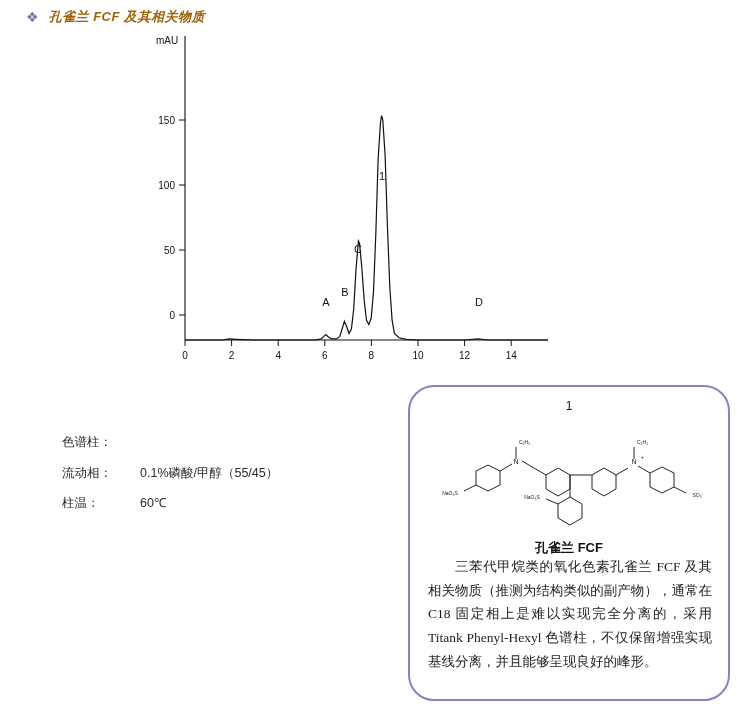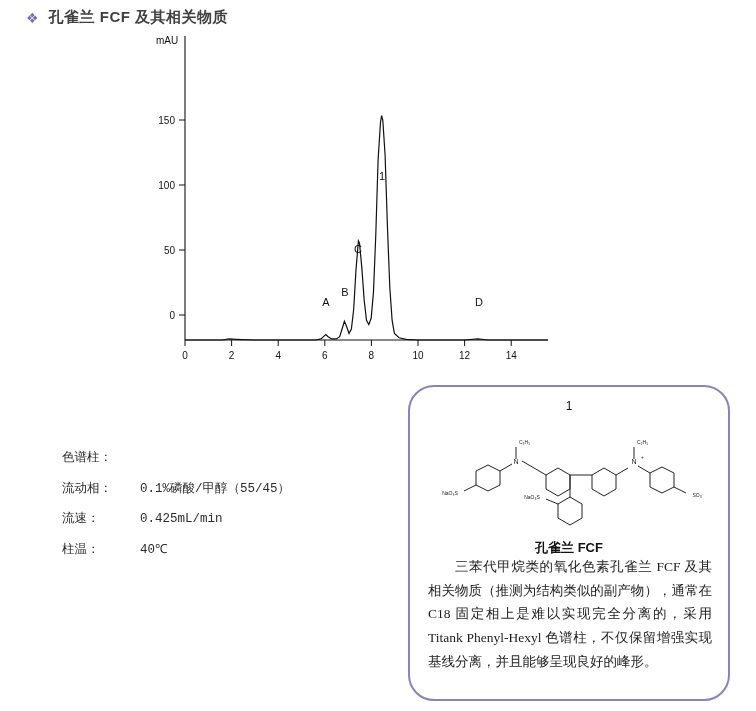--- a/index.html
+++ b/index.html
@@ -24,48 +24,48 @@
     display: flex;
     align-items: center;
     gap: 10px;
   }
   #title-bullet {
     color: #7b6fb0;
     font-size: 14px;
     line-height: 1;
   }
   #title-text {
-    font-size: 15px;
+    font-size: 13px;
     font-weight: bold;
-    color: #404040;
+    color: #a16207;
     letter-spacing: 0.5px;
+    font-style: italic;
   }
 
   
   #chart-area {
     position: absolute;
     left: 140px;
     top: 28px;
     width: 420px;
     height: 340px;
   }
   #chart-svg {
     display: block;
   }
 
   
   #method-block {
     position: absolute;
     left: 62px;
-    top: 452px;
+    top: 436px;
     width: 350px;
     font-size: 12.5px;
     color: #2b2b2b;
     line-height: 1;
-    font-family: Liberation Mono, monospace;
   }
   .method-row {
     display: flex;
     align-items: baseline;
     margin-bottom: 18px;
     white-space: nowrap;
   }
   .method-label {
     min-width: 78px;
     color: #2b2b2b;
@@ -193,26 +193,22 @@
 
 <div id="method-block">
   <div class="method-row">
     <span class="method-label">色谱柱：</span>
   </div>
   <div class="method-row">
     <span class="method-label">流动相：</span>
     <span class="method-value">0.1%磷酸/甲醇（55/45）</span>
   </div>
   <div class="method-row">
-    <span class="method-label">流速：</span>
-    <span class="method-value">0.425mL/min</span>
-  </div>
-  <div class="method-row">
     <span class="method-label">柱温：</span>
-    <span class="method-value">40℃</span>
+    <span class="method-value">60℃</span>
   </div>
 </div>
 
 <div id="callout">
   <div id="callout-peaknum">1</div>
 
   <div id="structure-wrap">
     <svg width="300" height="110" viewBox="0 0 300 110">
       <g stroke="#222" stroke-width="1" fill="none">
 

